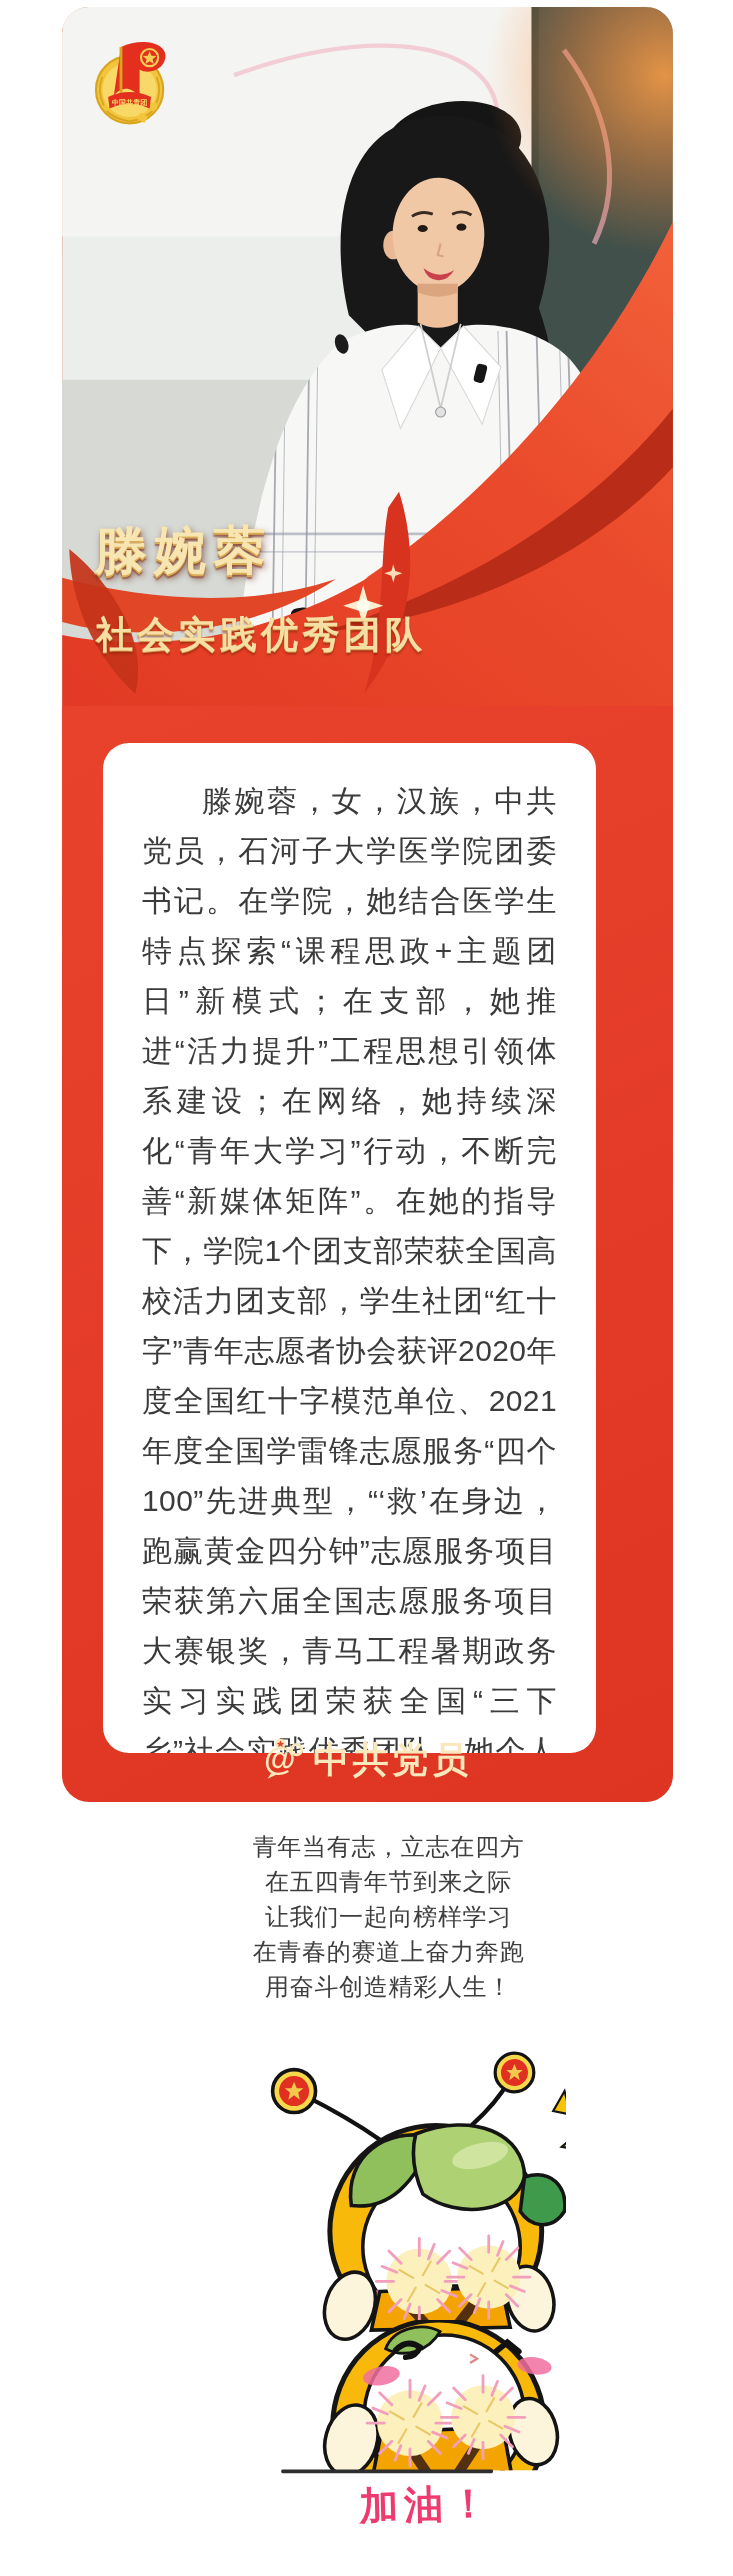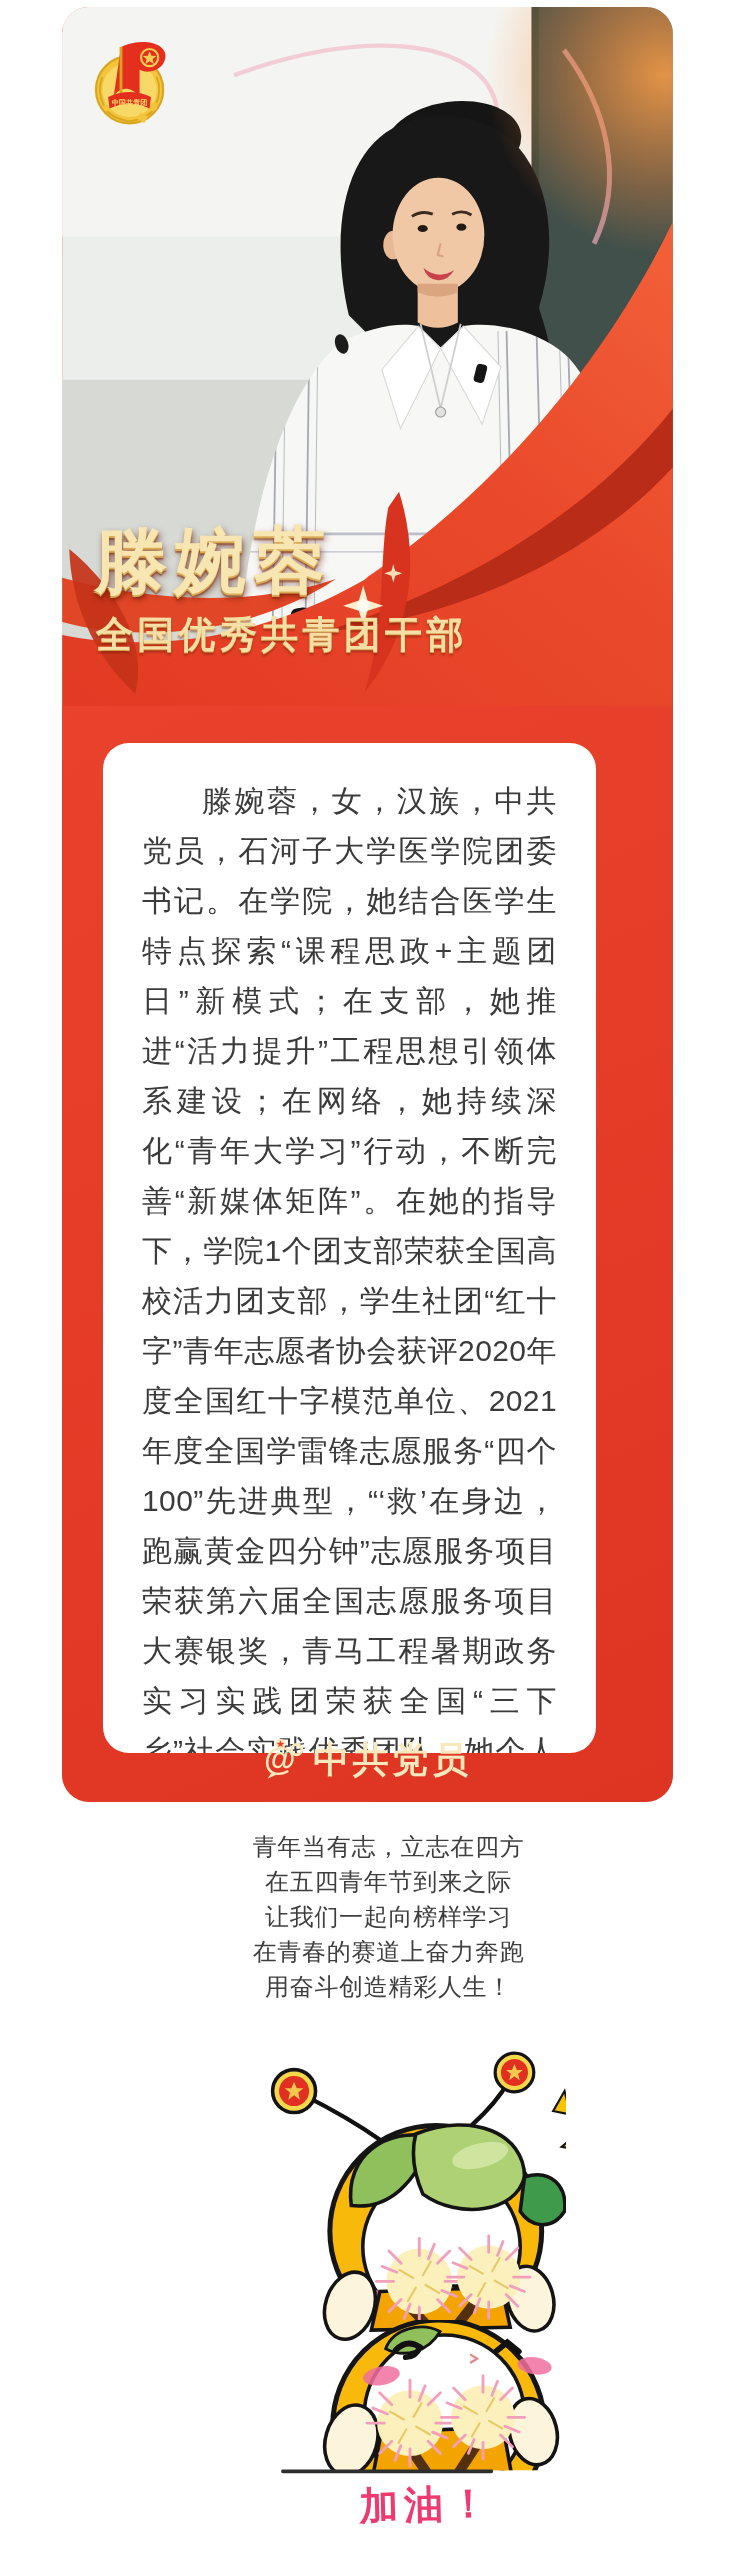--- a/index.html
+++ b/index.html
@@ -13,21 +13,21 @@
   .red-panel{
     position:absolute;left:62px;top:7.2px;width:611px;height:1795px;
     background:linear-gradient(155deg,#f0532f 0%,#e8422c 35%,#de3522 100%);
     border-radius:27px;overflow:hidden;
   }
   .hero-photo{position:absolute;left:0;top:0;width:611px;height:699px;}
   .emblem{position:absolute;left:26px;top:27px;width:86px;height:93px;}
 
   .hero-name{
     position:absolute;left:33px;top:516px;
-    font-size:72px;font-weight:700;letter-spacing:7.2px;line-height:1.05;
+    font-size:52px;font-weight:700;letter-spacing:7.2px;line-height:1.05;
     color:#f8e6b2;
     text-shadow:0 2.1px 0 #d9ab55,0 4.3px 1.4px rgba(130,40,10,.55),2.1px 3.6px 7.2px rgba(90,15,5,.6);
     white-space:nowrap;
   }
   .hero-subtitle{
     position:absolute;left:34px;top:603px;
     font-size:37px;font-weight:700;letter-spacing:4.3px;
     color:#f6dfa4;
     text-shadow:0 1.4px 0 #cf9f4c,0 2.9px 2.1px rgba(120,30,8,.5);
     white-space:nowrap;
@@ -195,21 +195,21 @@
       <rect x="70" y="112" width="12" height="10" fill="#f3c53d" transform="rotate(30 76 117)"></rect>
       <path d="M46,18 C75,4 112,12 108,34 C104,52 84,56 72,50 L72,88 C58,70 44,76 36,86 Z" fill="#e42f1f"></path>
       <path d="M46,18 L46,96" stroke="#d9a520" stroke-width="4"></path>
       <circle cx="86" cy="33" r="12" fill="none" stroke="#f5cf54" stroke-width="3"></circle>
       <path d="M86,24 L88.6,30.5 L95.5,30.8 L90.2,35.2 L92,42 L86,38 L80,42 L81.8,35.2 L76.5,30.8 L83.4,30.5 Z" fill="#f5cf54"></path>
       <path d="M28,88 Q58,74 88,88 L86,104 Q58,92 30,104 Z" fill="#e42f1f"></path>
       <text x="58" y="99" text-anchor="middle" font-size="10" fill="#f8d967" font-weight="bold">中国共青团</text>
     </svg>
 
     <div class="hero-name">滕婉蓉</div>
-    <div class="hero-subtitle">全国优秀共青团干部</div>
+    <div class="hero-subtitle">社会实践优秀团队</div>
 
     <div class="bio-card">
       <p class="bio-text">滕婉蓉，女，汉族，中共党员，石河子大学医学院团委书记。在学院，她结合医学生特点探索“课程思政+主题团日”新模式；在支部，她推进“活力提升”工程思想引领体系建设；在网络，她持续深化“青年大学习”行动，不断完善“新媒体矩阵”。在她的指导下，学院1个团支部荣获全国高校活力团支部，学生社团“红十字”青年志愿者协会获评2020年度全国红十字模范单位、2021年度全国学雷锋志愿服务“四个100”先进典型，“‘救’在身边，跑赢黄金四分钟”志愿服务项目荣获第六届全国志愿服务项目大赛银奖，青马工程暑期政务实习实践团荣获全国“三下乡”社会实践优秀团队。她个人被评为兵团“优秀共青团干部”等荣誉称号。</p>
     </div>
 
     <div class="brand-logo">
       <svg viewBox="0 0 68 68" width="44" height="44">
         <text x="26" y="50" text-anchor="middle" font-size="50" font-weight="bold" fill="#f8e8bc" font-family="Liberation Sans, sans-serif">@</text>
         <path d="M14,52 L7,63 L22,56 Z" fill="#f8e8bc"></path>
         <circle cx="27" cy="9" r="8" fill="#f8e8bc"></circle>

